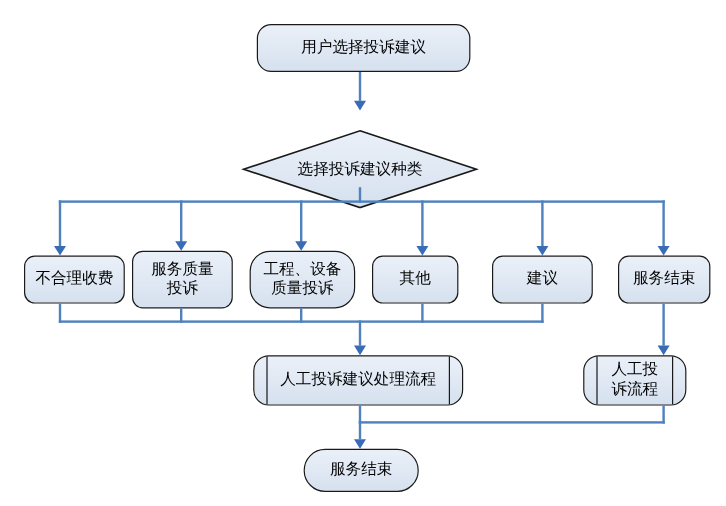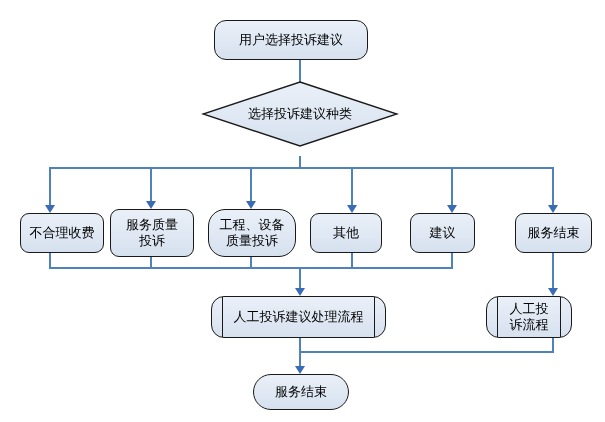--- a/index.html
+++ b/index.html
@@ -31,41 +31,41 @@
   .terminator{border-radius:12px;}
   .pill{border-radius:18px;}
   .branch{border-radius:9px;}
   .subproc{border-radius:13px;}
   .subproc::before,.subproc::after{
     content:"";position:absolute;top:0;bottom:0;width:0;
     border-left:1.3px solid var(--node-border);
   }
   .subproc::before{left:10px;}
   .subproc::after{right:10px;}
-  .diamond-wrap{position:absolute;left:201px;top:81px;width:198px;height:66px;font-family:Liberation Serif, serif;}
+  .diamond-wrap{position:absolute;left:201px;top:108px;width:198px;height:66px;font-family:Liberation Serif, serif;}
   .diamond-wrap svg{position:absolute;left:0;top:0;}
   .diamond-label{
     position:absolute;left:0;top:0;width:100%;height:100%;
     display:flex;align-items:center;justify-content:center;text-align:center;
   }
   .vline{position:absolute;width:2px;background:var(--connector);}
   .hline{position:absolute;height:2px;background:var(--connector);}
   .arrow-down{
     position:absolute;width:0;height:0;
     border-left:5px solid transparent;
     border-right:5px solid transparent;
     border-top:8px solid var(--arrowhead);
   }
 </style>
 </head>
 <body>
 
 <div id="canvas">
 
-  <div class="node terminator" style="left:214px;top:20px;width:154px;height:40px;">用户选择投诉建议</div>
+  <div class="node terminator" style="left:214px;top:20px;width:178px;height:40px;">用户选择投诉建议</div>
 
   <div class="vline" style="left:299px;top:60px;height:24px;"></div>
   <div class="arrow-down" style="left:295px;top:84px;"></div>
 
   <div class="diamond-wrap">
     <svg width="198" height="66" viewBox="0 0 198 66">
       <polygon points="99,1 196,33 99,65 2,33" style="fill:url(#gradDiamond);stroke:#1a1a1a;stroke-width:1.4"></polygon>
       <defs>
         <linearGradient id="gradDiamond" x1="0" y1="0" x2="0" y2="1">
           <stop offset="0" stop-color="#eaf0f8"></stop>
@@ -100,21 +100,21 @@
   <div class="node branch" style="left:8px;top:213px;width:84px;height:40px;margin-left:12px;">不合理收费</div>
 
   <div class="node branch" style="left:110px;top:209px;width:84px;height:48px;text-align:center;">服务质量
 投诉</div>
 
   <div class="node branch" style="left:208px;top:209px;width:88px;height:48px;border-radius:17px;">工程、设备
 质量投诉</div>
 
   <div class="node branch" style="left:310px;top:213px;width:72px;height:40px;">其他</div>
 
-  <div class="node branch" style="left:410px;top:213px;width:65px;height:40px;">建议</div>
+  <div class="node branch" style="left:410px;top:213px;width:84px;height:40px;">建议</div>
 
   <div class="node branch" style="left:515px;top:213px;width:77px;height:40px;">服务结束</div>
 
   <div class="vline" style="left:49px;top:253px;height:16px;"></div>
   <div class="vline" style="left:150px;top:257px;height:12px;"></div>
   <div class="vline" style="left:250px;top:257px;height:12px;"></div>
   <div class="vline" style="left:351px;top:253px;height:16px;"></div>
   <div class="vline" style="left:451px;top:253px;height:16px;"></div>
   <div class="hline" style="left:49px;top:267px;width:404px;"></div>
 

